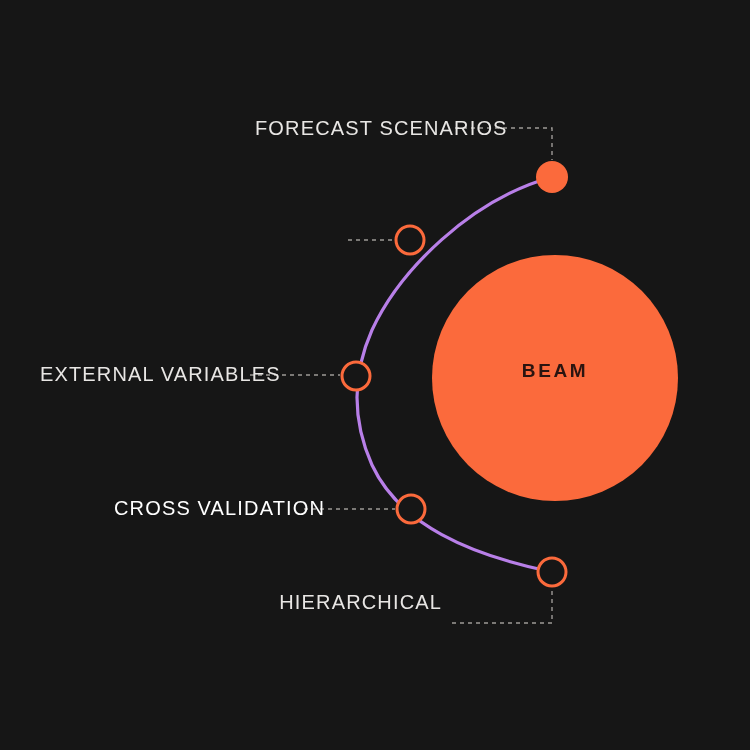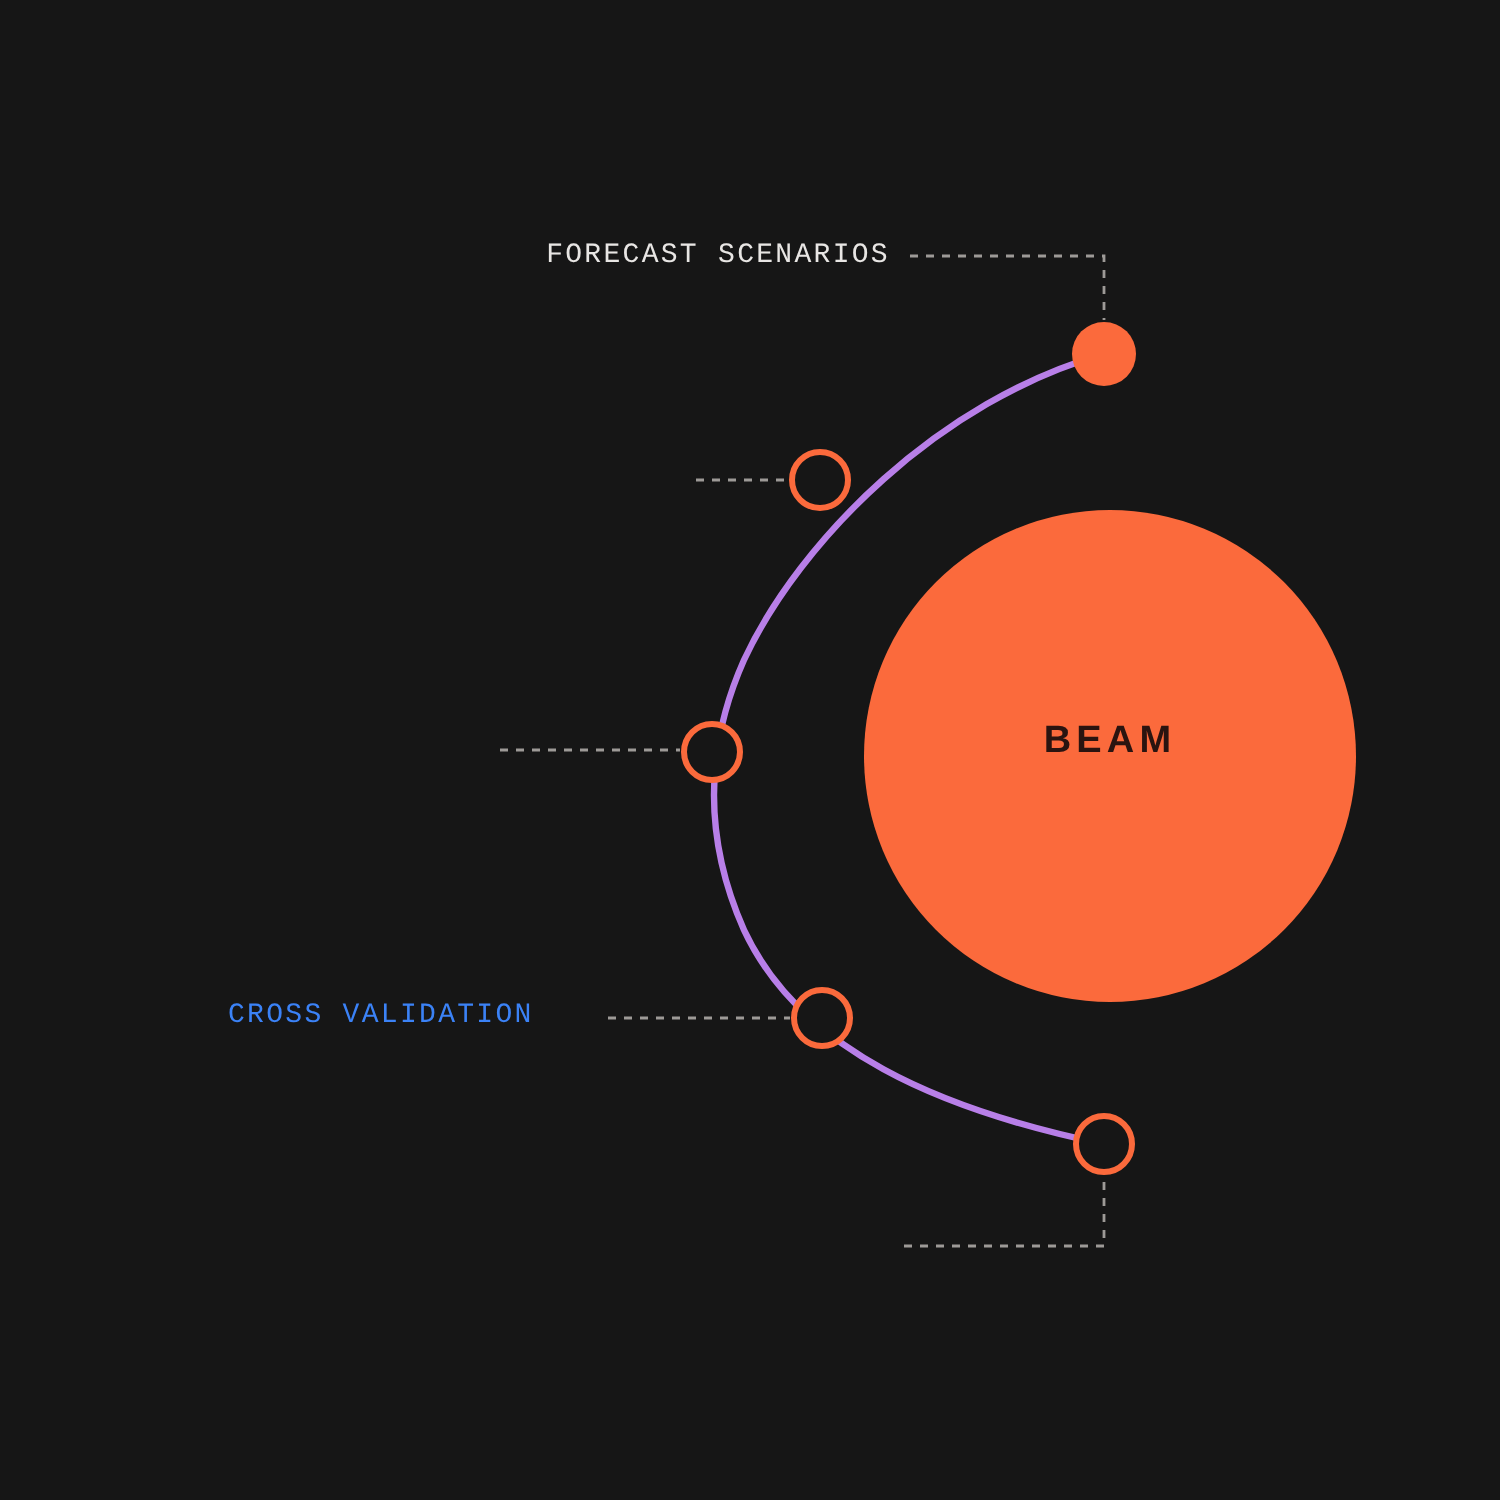--- a/index.html
+++ b/index.html
@@ -23,27 +23,26 @@
   #canvas {
     position: absolute;
     left: 0;
     top: 0;
     width: 750px;
     height: 750px;
   }
   .label {
     position: absolute;
     color: #e8e6e4;
-    font-size: 14px;
+    font-size: 20px;
     letter-spacing: 1.15px;
     line-height: 21px;
     text-transform: uppercase;
     white-space: pre;
     font-weight: 400;
-    font-family: Liberation Mono, monospace;
   }
   .label.right-align { text-align: right; }
   .label.left-align  { text-align: left; }
   .hub-text {
     position: absolute;
     color: #2a1410;
     font-size: 19px;
     font-weight: bold;
     letter-spacing: 2.6px;
     text-align: center;
@@ -78,18 +77,18 @@
       </g>
 
     <circle id="hub-circle" cx="555" cy="378" r="123" fill="#fb6a3c"></circle>
   </svg>
 
   <div id="hub-label" class="hub-text" style="left: 430px; top: 360px; color: rgb(42, 20, 16);">BEAM</div>
 
   <div id="labels">
       <div class="label right-align" style="left: 255px; top: 118px; width: 190px; color: rgb(232, 230, 228);"><div>Forecast Scenarios</div></div>
       <div class="label left-align" style="left: 138px; top: 229px; width: 200px; color: rgb(232, 230, 228);"></div>
-      <div class="label left-align" style="left: 40px; top: 364px; width: 200px; color: rgb(232, 230, 228);"></div>
-      <div class="label left-align" style="left: 114px; top: 498px; width: 180px; color: #3b82f6;"><div>Cross Validation</div></div>
-      <div class="label right-align" style="left: 240px; top: 592px; width: 202px; color: rgb(232, 230, 228);"></div>
+      <div class="label left-align" style="left: 40px; top: 364px; width: 200px; color: rgb(232, 230, 228);"><div>External Variables</div></div>
+      <div class="label left-align" style="left: 114px; top: 498px; width: 180px; color: #ffffff;"><div>Cross Validation</div></div>
+      <div class="label right-align" style="left: 240px; top: 592px; width: 202px; color: rgb(232, 230, 228);"><div>Hierarchical</div></div>
     </div>
 
 </div>
 
 </body></html>

